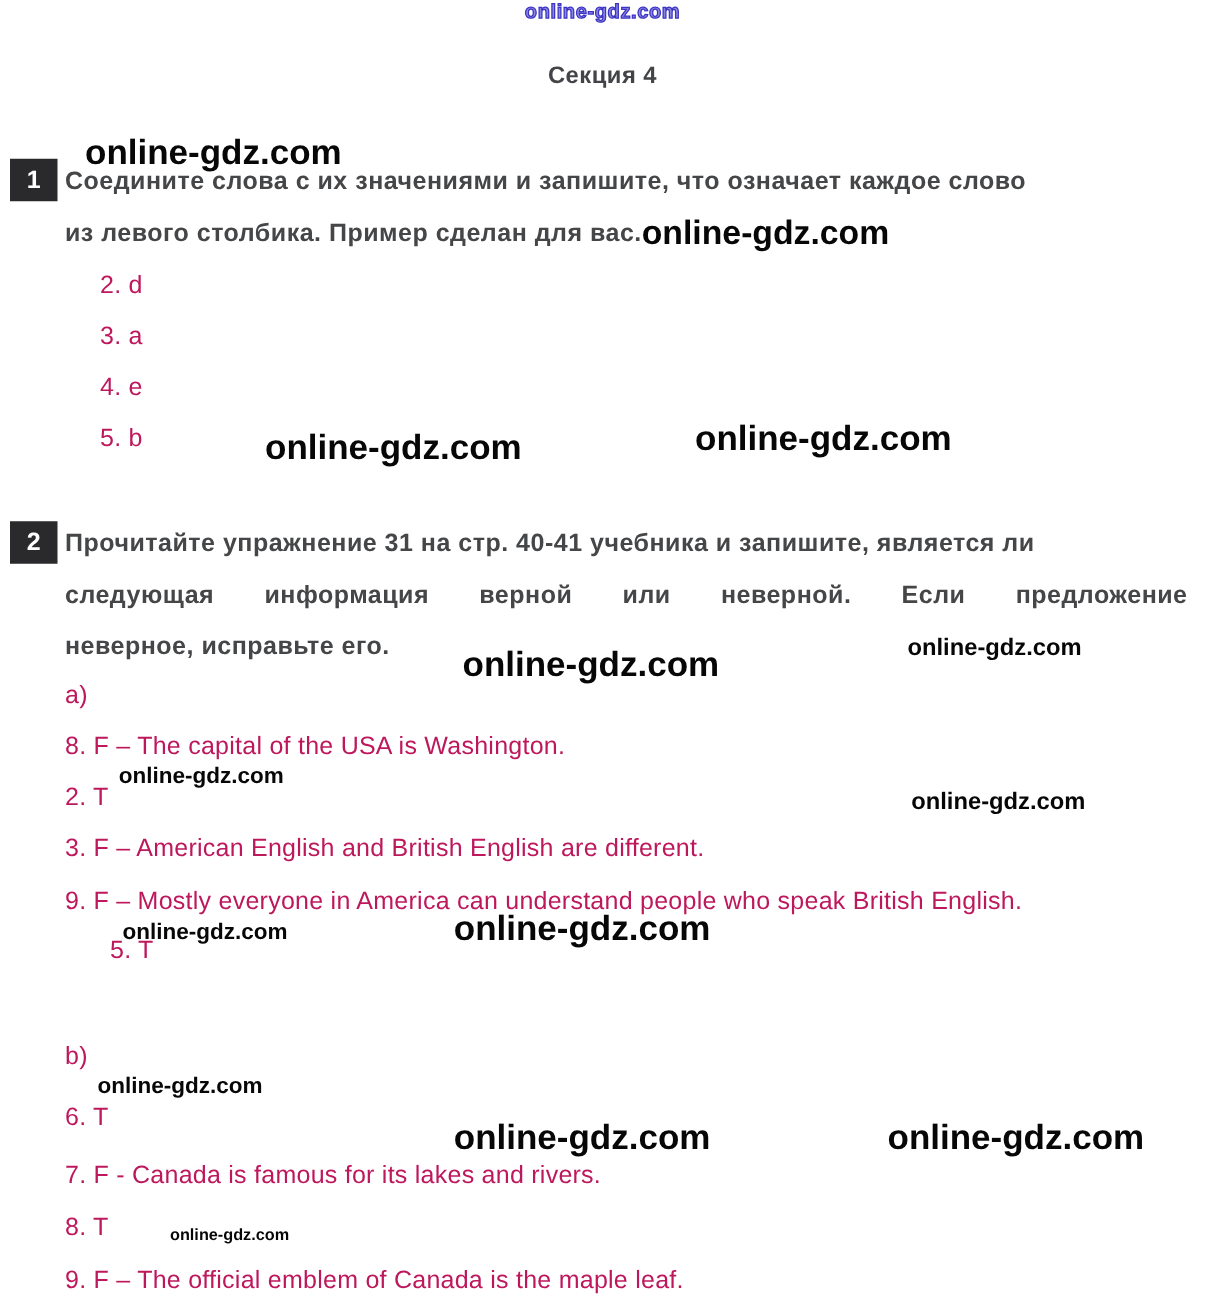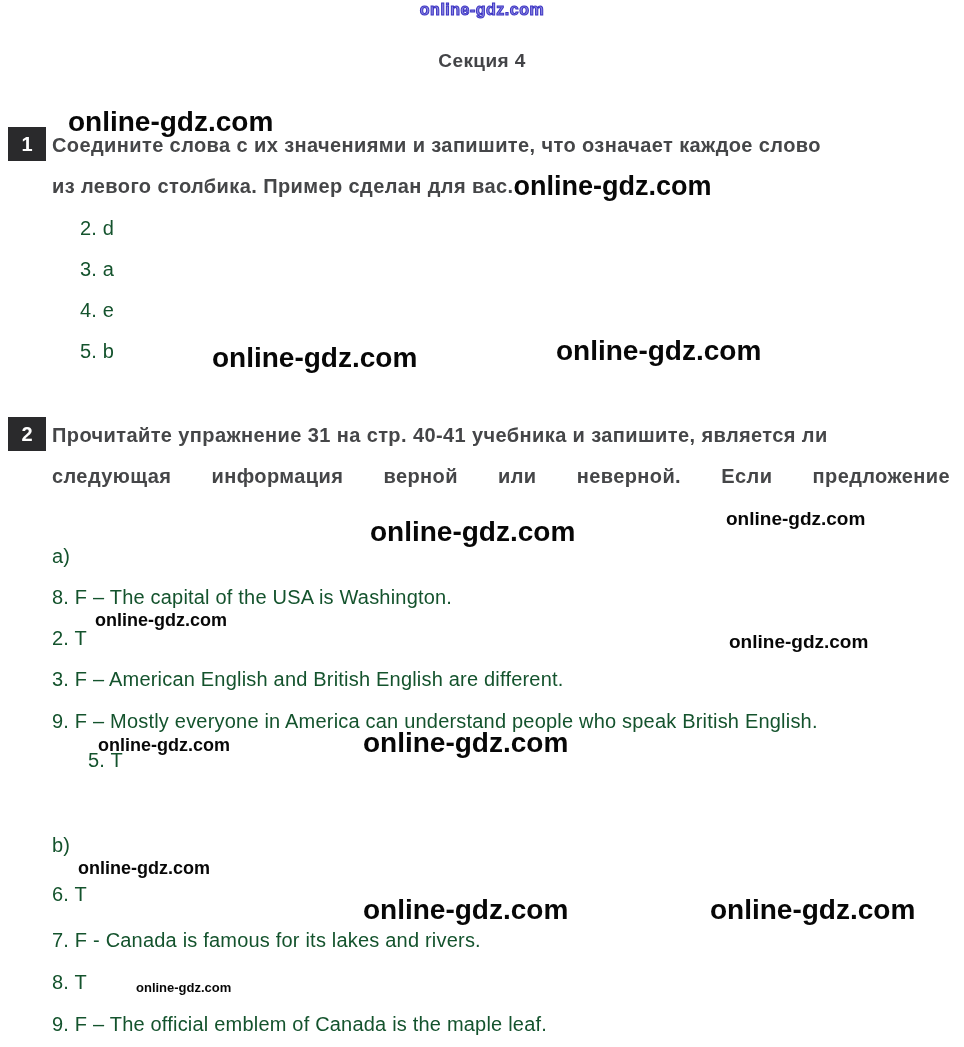--- a/index.html
+++ b/index.html
@@ -49,21 +49,21 @@
     width:898px;white-space:normal;
     text-align:justify;text-align-last:justify;
   }
   .wm-inline{
     font-size:27px;font-weight:700;color:#070707;
     letter-spacing:0;vertical-align:-2px;
   }
 
   .answer{
     position:absolute;
-    font-size:20px;font-weight:400;color:#14532d;
+    font-size:20px;font-weight:400;color:#be185d;
     letter-spacing:0.2px;line-height:24px;
   }
 </style>
 </head>
 <body>
 
 <div id="page">
 
   <div class="center-line wm-blue" style="top:1px;">online-gdz.com</div>
 
@@ -84,20 +84,21 @@
   <div class="answer" style="left:80px;top:298px;">4. e</div>
   <div class="answer" style="left:80px;top:339px;">5. b</div>
 
   <div class="abs wm wm-big" style="left:212px;top:344px;">online-gdz.com</div>
   <div class="abs wm wm-big" style="left:556px;top:337px;">online-gdz.com</div>
 
   <div class="badge" style="top:417px;">2</div>
 
   <div class="task-line" style="top:423px;">Прочитайте упражнение 31 на стр. 40-41 учебника и запишите, является ли</div>
   <div class="task-line task-justify" style="top:464px;">следующая информация верной или неверной. Если предложение</div>
+  <div class="task-line" style="top:505px;">неверное, исправьте его.</div>
 
   <div class="abs wm wm-med" style="left:726px;top:509px;">online-gdz.com</div>
   <div class="abs wm wm-big" style="left:370px;top:518px;">online-gdz.com</div>
 
   <div class="answer" style="left:52px;top:544px;">a)</div>
 
   <div class="answer" style="left:52px;top:585px;">8. F – The capital of the USA is Washington.</div>
   <div class="answer" style="left:52px;top:626px;">2. T</div>
 
   <div class="abs wm wm-small" style="left:95px;top:611px;">online-gdz.com</div>

